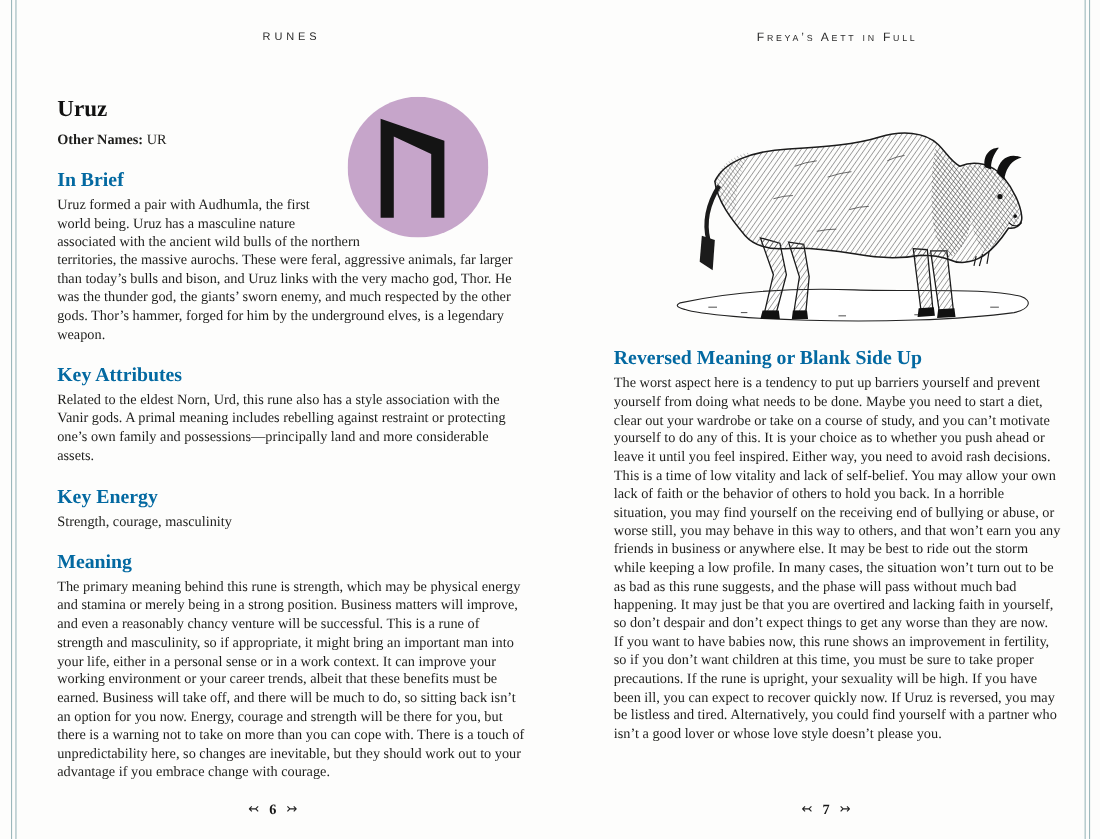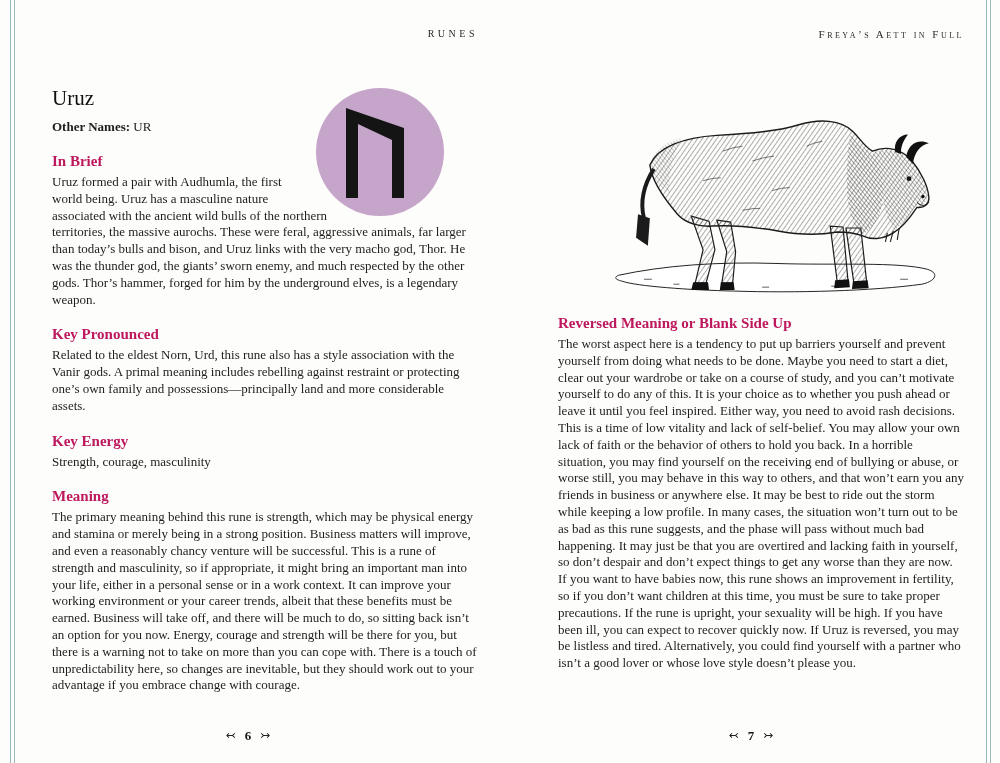--- a/index.html
+++ b/index.html
@@ -15,40 +15,40 @@
   .edge-rule {
     position: absolute; top: 0; bottom: 0; width: 3px;
     border-left: 1px solid #9cb8bc;
     border-right: 1px solid #9cb8bc;
   }
   .edge-rule.left  { left: 10px; }
   .edge-rule.right { right: 9px; }
 
   .running-head {
     position: absolute; top: 28px;
-    font-family: Liberation Serif, serif;
+    font-family: Liberation Sans, sans-serif;
     font-size: 10px; color: #2b2b2b;
     letter-spacing: 3.5px;
-    text-align: right;
+    text-align: center;
   }
   .running-head.left  { left: 52px;  width: 426px; text-transform: uppercase; }
   .running-head.right { left: 558px; width: 406px; font-variant: small-caps; letter-spacing: 2.5px; font-size: 11px; }
 
   .page-col { position: absolute; top: 86px; }
   .page-col.left  { left: 52px;  width: 426px; }
   .page-col.right { left: 558px; width: 406px; }
 
   h1.rune-title {
-    font-size: 21px; font-weight: normal; margin: 0 0 7px 0; color: #111;
+    font-size: 21px; font-weight: bold; margin: 0 0 7px 0; color: #111;
   }
   .meta-line { font-size: 13px; line-height: 17px; margin: 0; }
   .meta-line .lbl { font-weight: bold; }
 
   h2.sec-head {
-    font-size: 15px; font-weight: bold; color: #be185d;
+    font-size: 18px; font-weight: bold; color: #0369a1;
     margin: 18px 0 4px 0;
   }
   p.sec-body {
     font-size: 13px; line-height: 16.8px; margin: 0;
     text-align: left;
   }
 
   .rune-badge {
     float: right;
     width: 128px; height: 128px;
@@ -96,21 +96,21 @@
     <h1 class="rune-title">Uruz</h1>
 
     <p class="meta-line"><span class="lbl">Other Names:</span> <span>UR</span></p>
 
     <section>
       <h2 class="sec-head">In Brief</h2>
       <p class="sec-body">Uruz formed a pair with Audhumla, the first world being. Uruz has a masculine nature associated with the ancient wild bulls of the northern territories, the massive aurochs. These were feral, aggressive animals, far larger than today’s bulls and bison, and Uruz links with the very macho god, Thor. He was the thunder god, the giants’ sworn enemy, and much respected by the other gods. Thor’s hammer, forged for him by the underground elves, is a legendary weapon.</p>
     </section>
 
     <section>
-      <h2 class="sec-head">Key Pronounced</h2>
+      <h2 class="sec-head">Key Attributes</h2>
       <p class="sec-body">Related to the eldest Norn, Urd, this rune also has a style association with the Vanir gods. A primal meaning includes rebelling against restraint or protecting one’s own family and possessions—principally land and more considerable assets.</p>
     </section>
 
     <section>
       <h2 class="sec-head">Key Energy</h2>
       <p class="sec-body">Strength, courage, masculinity</p>
     </section>
 
     <section>
       <h2 class="sec-head">Meaning</h2>

